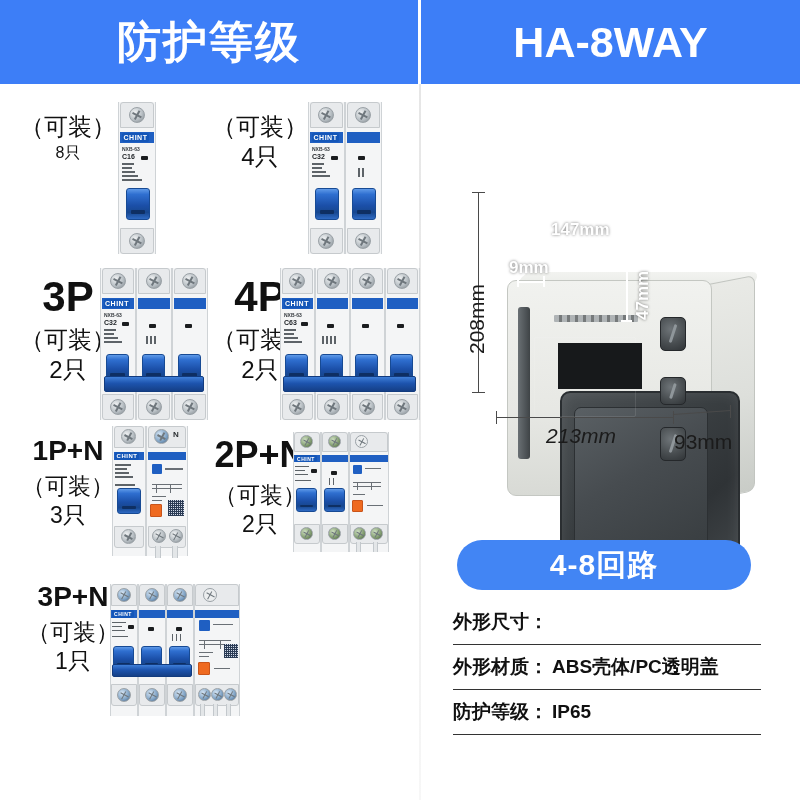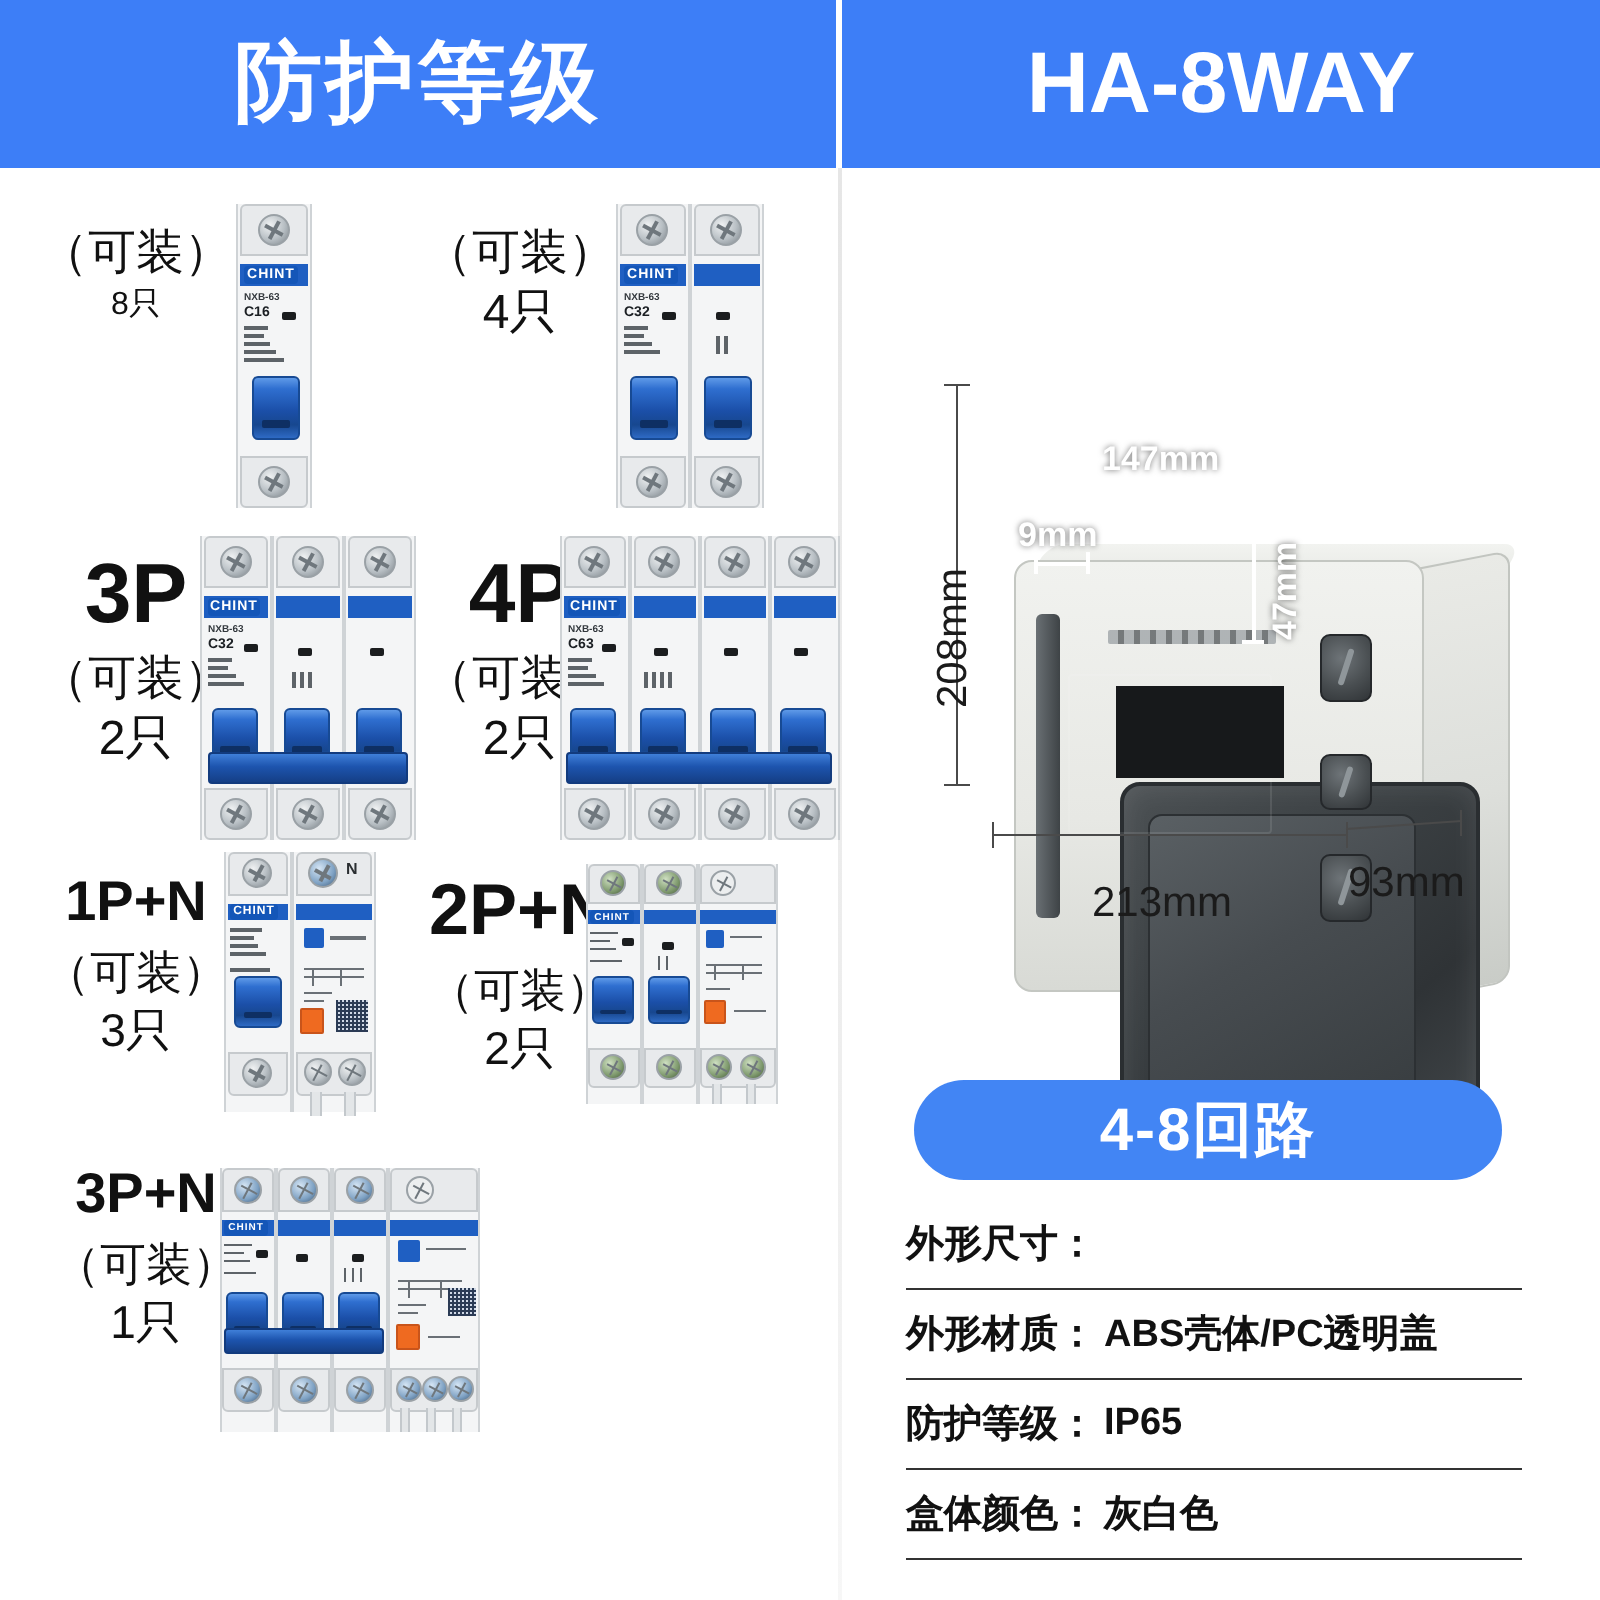--- a/index.html
+++ b/index.html
@@ -506,21 +506,21 @@
       <div class="dim-white dim-white-rot" style="left:212px;top:236px;">47mm</div>
 
       <div class="dim-wline-h" style="left:96px;top:197px;width:28px;"></div>
       <div class="dim-wcap-v" style="left:96px;top:192px;"></div>
       <div class="dim-wcap-v" style="left:122px;top:192px;"></div>
       <div class="dim-white" style="left:88px;top:174px;">9mm</div>
 
       <div class="dim-line-h" style="left:75px;top:333px;width:177px;"></div>
       <div class="dim-cap-v" style="left:75px;top:327px;"></div>
       <div class="dim-cap-v" style="left:252px;top:327px;"></div>
-      <div class="dim-text" style="left:125px;top:356px;">213mm</div>
+      <div class="dim-text" style="left:125px;top:340px;font-style:italic;">213mm</div>
 
       <div class="dim-line-h" style="left:252px;top:330px;width:58px;transform:rotate(-4deg);transform-origin:left center;"></div>
       <div class="dim-cap-v" style="left:309px;top:321px;"></div>
       <div class="dim-text" style="left:253px;top:346px;">93mm</div>
     </div>
 
     <div class="badge">
       <span class="badge-text">4-8回路</span>
     </div>
 
@@ -529,21 +529,17 @@
         <span class="spec-key">外形尺寸：</span>
       </div>
       <div class="spec-row">
         <span class="spec-key">外形材质：</span>
         <span class="spec-val">ABS壳体/PC透明盖</span>
       </div>
       <div class="spec-row">
         <span class="spec-key">防护等级：</span>
         <span class="spec-val">IP65</span>
       </div>
-      <div class="spec-row">
-        <span class="spec-key">盒体颜色：</span>
-        <span class="spec-val">灰白色</span>
-      </div>
     </div>
 
   </div>
 
 </div>
 
 </body></html>

